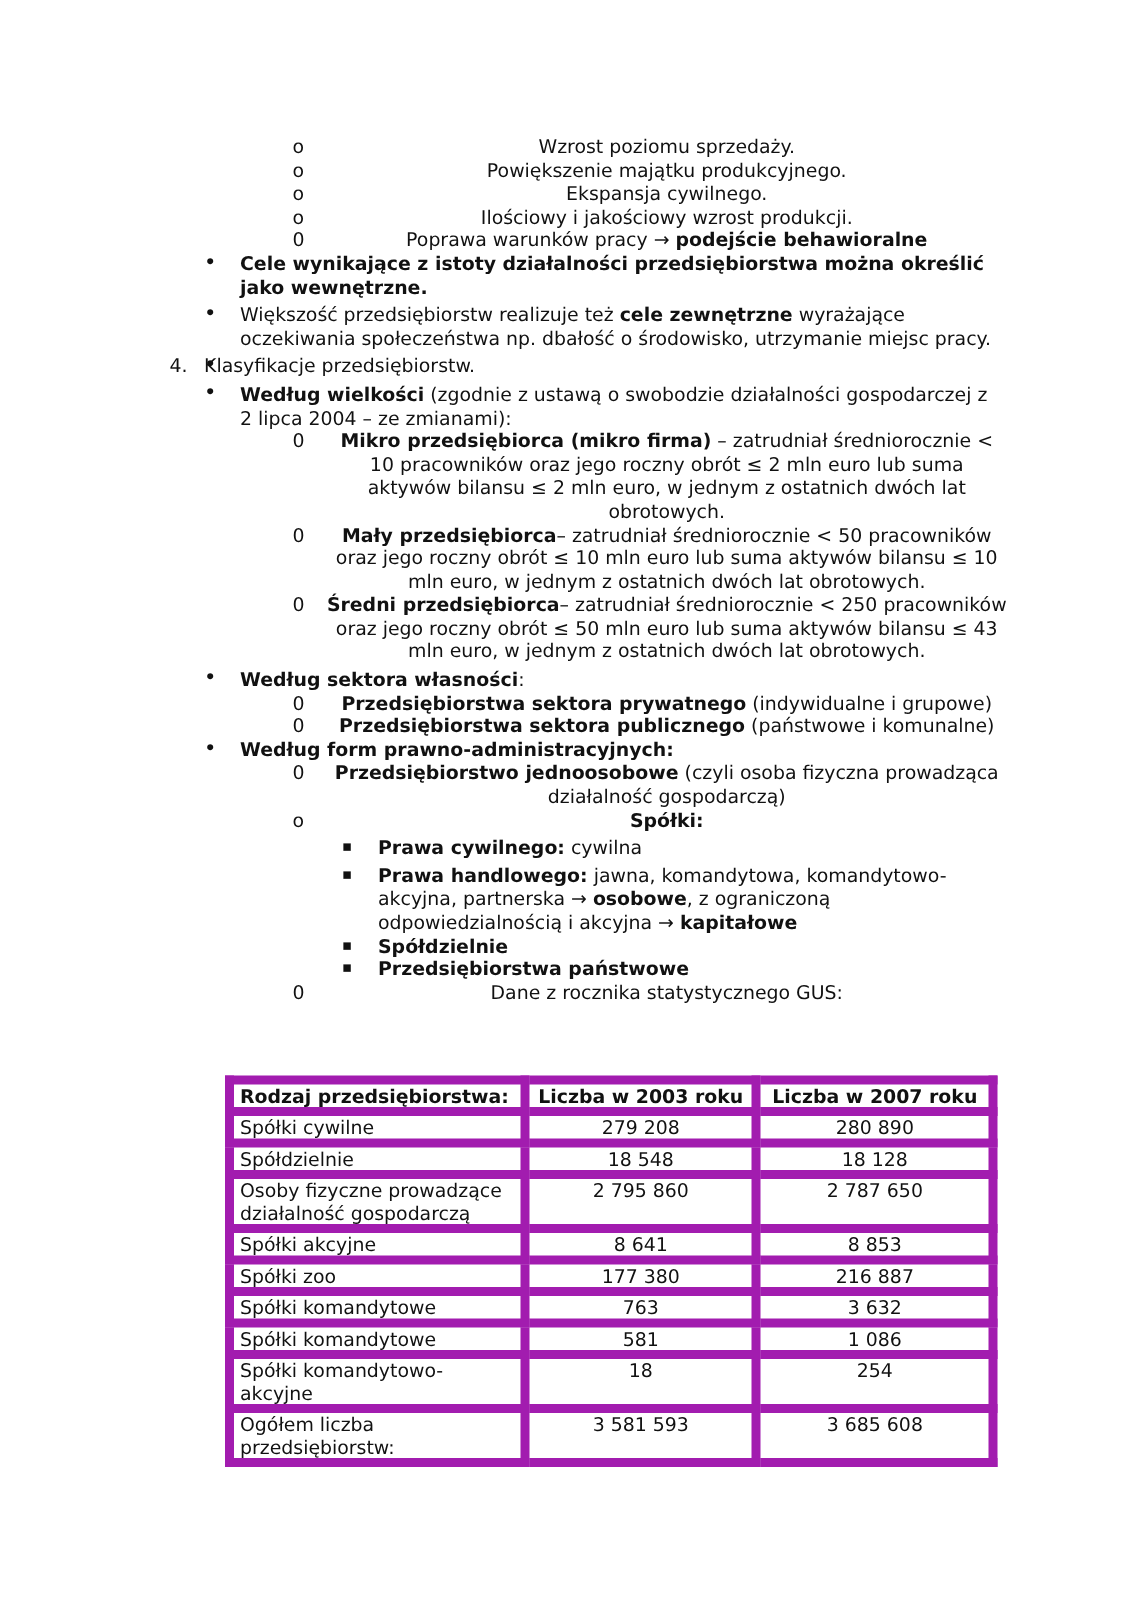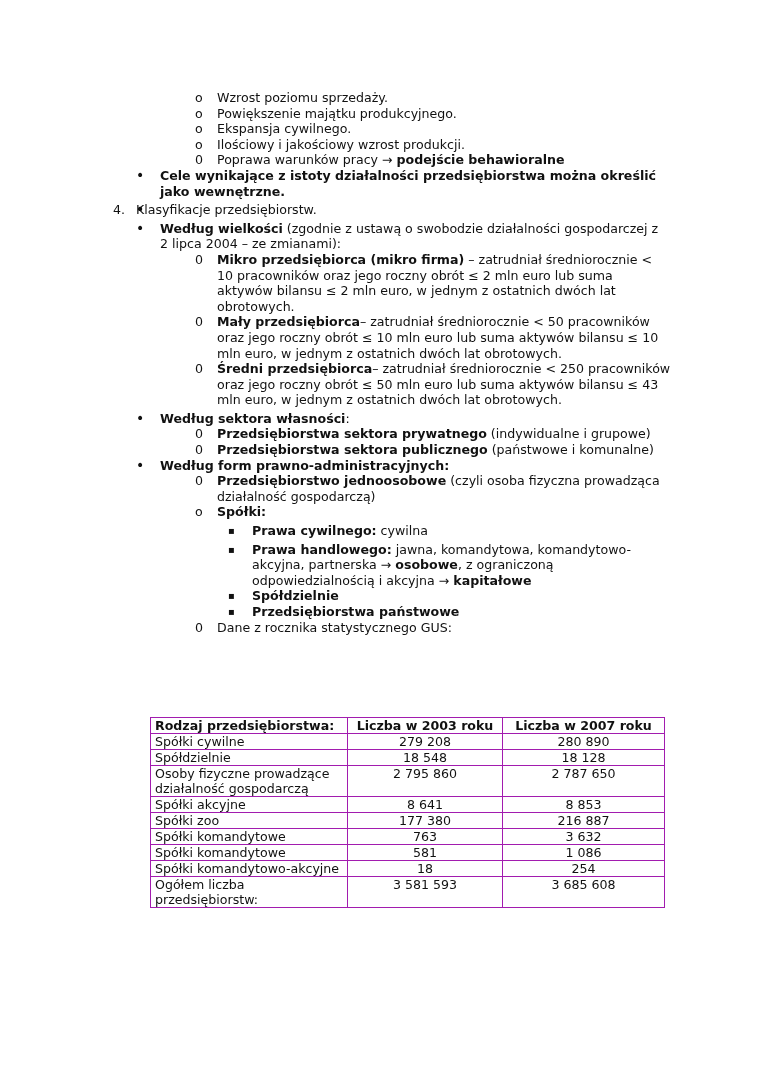--- a/index.html
+++ b/index.html
@@ -10,30 +10,30 @@
   }
   .page { position: absolute; left: 0; top: 90px; width: 760px; }
   .row { position: relative; }
   .marker { position: absolute; }
   .m1 { left: 113px; }
   .b1 { left: 136px; font-size: 14px; }
   .m2 { left: 195px; }
   .m3 { left: 228px; font-size: 10px; }
   .t0 { margin-left: 136px; width: 530px; }
   .t1 { margin-left: 160px; width: 510px; }
-  .t2 { margin-left: 217px; width: 455px; }
+  .t2 { margin-left: 217px; width: 455px; text-align: center; }
   .t3 { margin-left: 252px; width: 420px; }
   .gap { margin-top: 3px; }
   b { font-weight: bold; }
   table.gus {
     position: absolute; left: 150px; top: 717px; width: 515px;
     border-collapse: collapse; font-size: 12.6px; line-height: 15px;
   }
   table.gus td, table.gus th {
-    border: 1px solid #a21caf; padding: 0 4px; vertical-align: top;
+    border: 6px solid #a21caf; padding: 0 4px; vertical-align: top;
   }
   table.gus th { font-weight: bold; text-align: left; white-space: nowrap; }
   table.gus th.num, table.gus td.num { text-align: center; }
   .c1 { width: 188px; } .c2 { width: 146px; } .c3 { width: 153px; }
 </style>
 </head>
 <body>
 
 <div class="page">
 
@@ -57,20 +57,21 @@
       <span class="marker m2">0</span>
       <div class="t2"><span>Poprawa warunków pracy → </span><b>podejście behawioralne</b></div>
     </div>
 
   <div class="row">
       <span class="marker b1">•</span>
       <div class="t1"><b>Cele wynikające z istoty działalności przedsiębiorstwa można określić jako wewnętrzne.</b></div>
     </div>
   <div class="row gap">
       <span class="marker b1">•</span>
+      <div class="t1"><span>Większość przedsiębiorstw realizuje też </span><b>cele zewnętrzne</b><span> wyrażające oczekiwania społeczeństwa np. dbałość o środowisko, utrzymanie miejsc pracy.</span></div>
     </div>
   <div class="row gap">
       <span class="marker b1">•</span>
     </div>
 
   <div class="row">
       <span class="marker m1">4.</span>
       <div class="t0">Klasyfikacje przedsiębiorstw.</div>
     </div>
 

